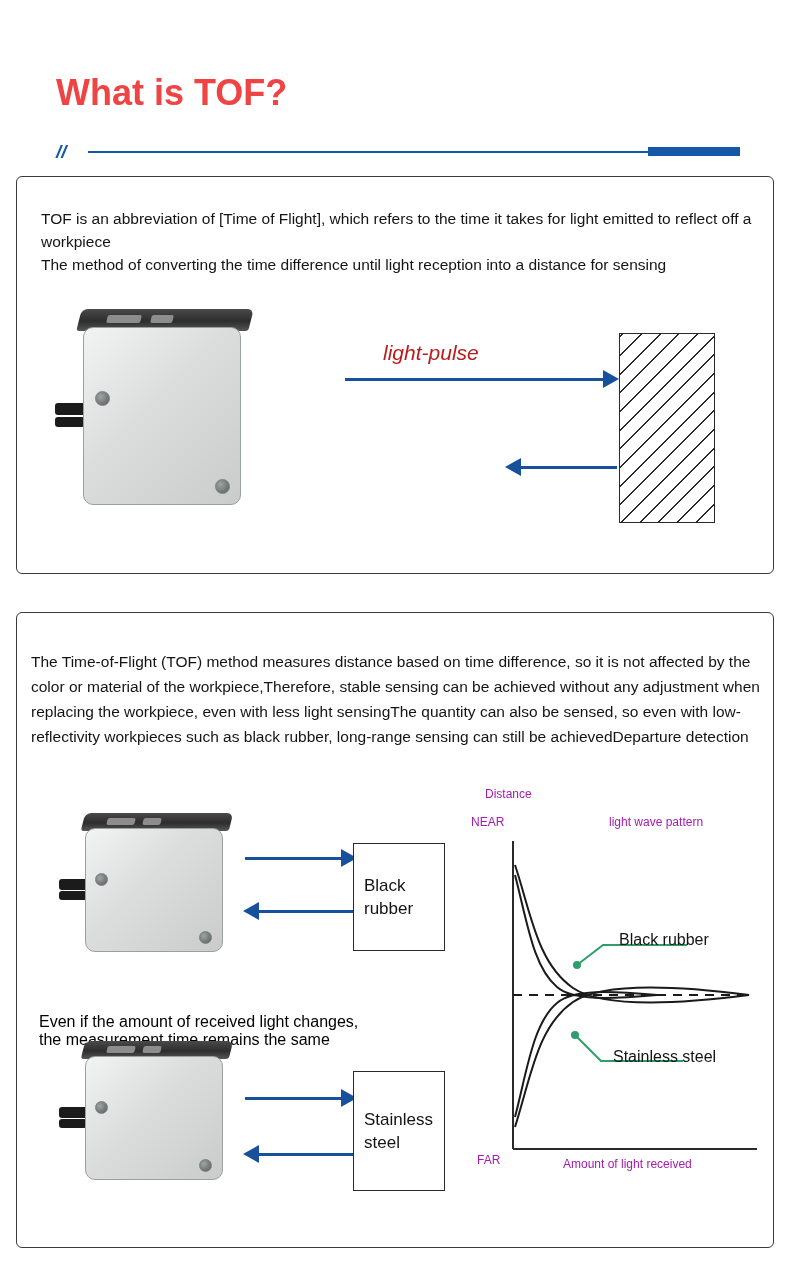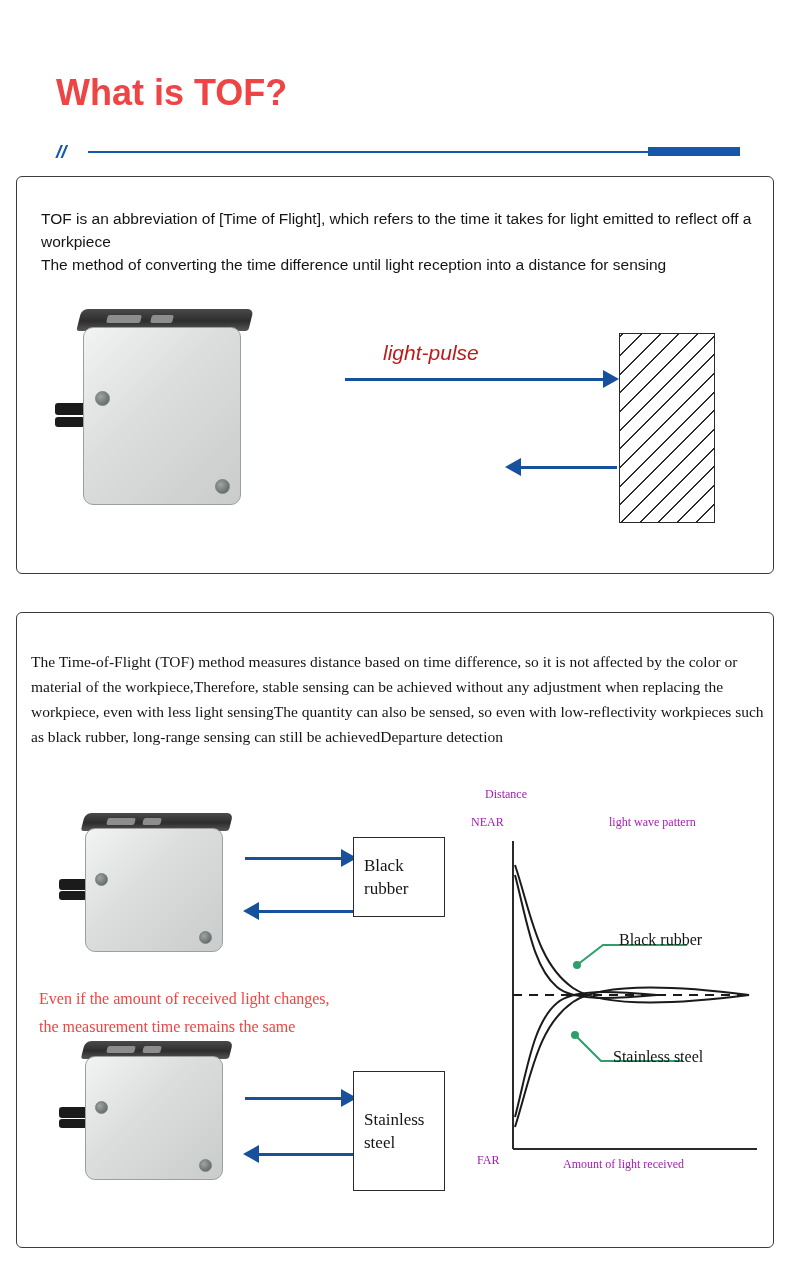--- a/index.html
+++ b/index.html
@@ -74,21 +74,20 @@
     left: 16px;
     top: 176px;
     width: 758px;
     height: 398px;
   }
   #panel-two {
     left: 16px;
     top: 612px;
     width: 758px;
     height: 636px;
-    font-family: Liberation Serif, serif;
   }
 
   .para {
     position: absolute;
     font-size: 15.5px;
     line-height: 23px;
     color: #141414;
   }
   #p1-text {
     left: 24px;
@@ -184,22 +183,23 @@
     padding-left: 10px;
   }
   .target-box span {
     font-size: 17px;
     line-height: 23px;
     color: #141414;
   }
   .note-text {
     position: absolute;
     font-size: 16px;
-    line-height: 28px;
-    color: #ef4444;
+    line-height: 18px;
+    color: #000000;
+    margin-top: 28px;
   }
 
   
   .graph-wrap {
     position: absolute;
   }
   .axis-label {
     position: absolute;
     font-size: 12px;
     color: #a21caf;
@@ -261,21 +261,21 @@
     <div class="body" style="left:26px; top:15px; width:136px; height:122px;"></div>
     <div class="screw" style="left:36px; top:60px; width:11px; height:11px;"></div>
     <div class="screw" style="left:140px; top:118px; width:11px; height:11px;"></div>
   </div>
 
   <div class="arrow-line" style="left:228px; top:244px; width:96px;"></div>
   <div class="arrow-head-right" style="left:324px; top:236px;"></div>
   <div class="arrow-line" style="left:242px; top:297px; width:96px;"></div>
   <div class="arrow-head-left" style="left:226px; top:289px;"></div>
 
-  <div class="target-box" style="left:336px; top:224px; width:92px; height:80px;">
+  <div class="target-box" style="left:336px; top:230px; width:92px; height:108px;">
     <span style="white-space: pre-line;">Black
 rubber</span>
   </div>
 
   <div class="note-text" style="left:22px; top:372px; width:420px; white-space: pre-line;">Even if the amount of received light changes,
 the measurement time remains the same</div>
 
   <div class="sensor" style="left:42px; top:428px; width:200px; height:160px;">
     <div class="cable" style="left:0px; top:66px; width:40px; height:11px;"></div>
     <div class="cable" style="left:0px; top:78px; width:28px; height:9px;"></div>

